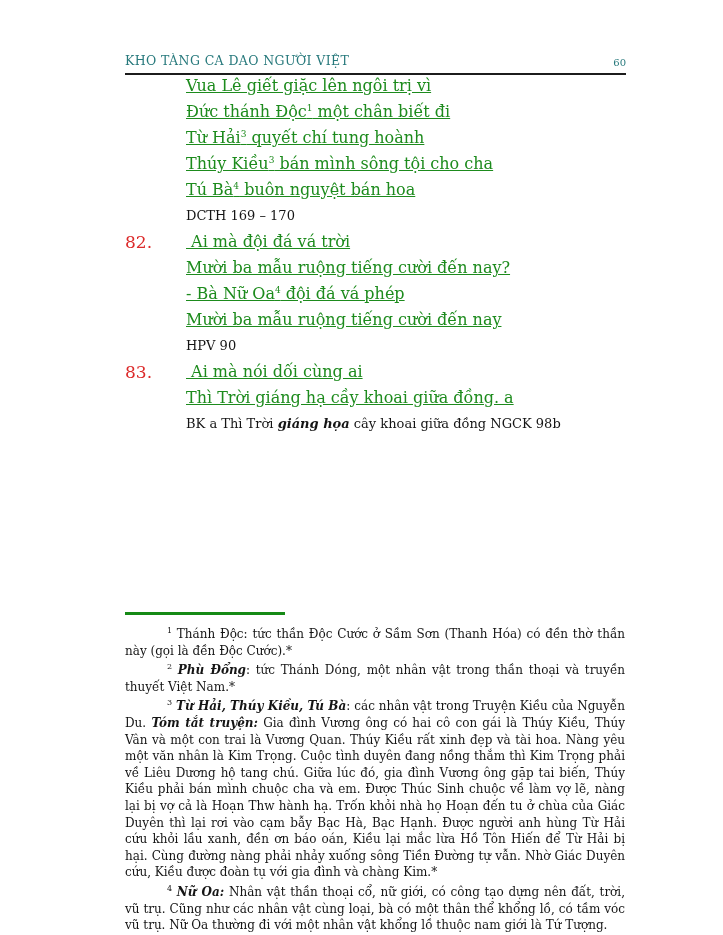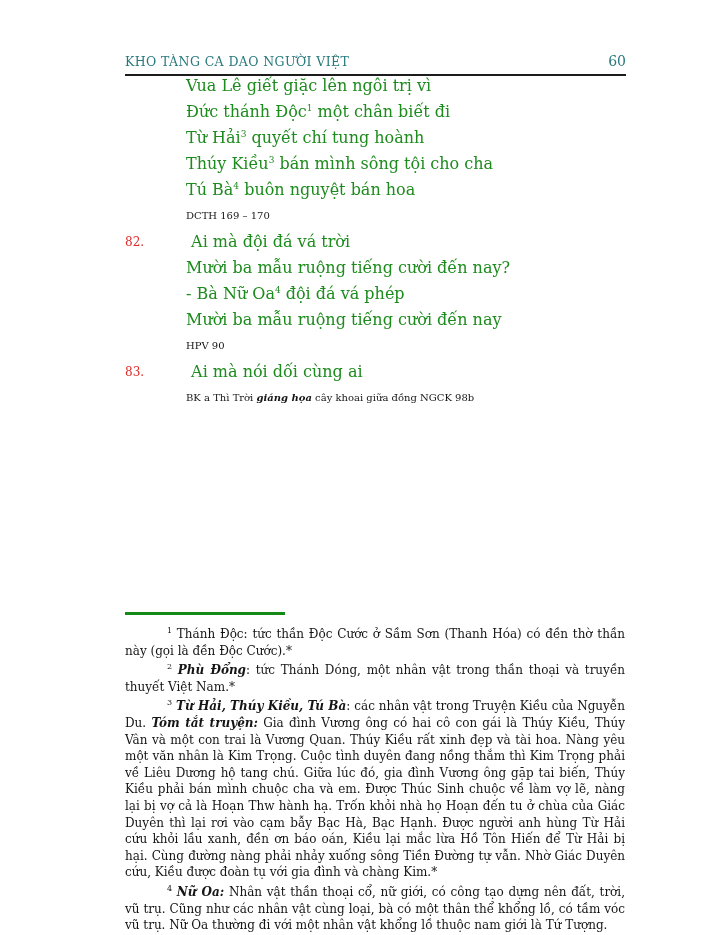--- a/index.html
+++ b/index.html
@@ -22,35 +22,35 @@
   
   .header{
     position:absolute;left:125px;right:97px;top:36px;
     display:flex;justify-content:space-between;align-items:flex-end;
     color:var(--teal);
     font-size:12.5px;letter-spacing:.4px;
     padding-bottom:5px;
     border-bottom:2px solid var(--rule);
     margin-top:17px;
   }
-  .header .pgnum{font-size:14px;letter-spacing:0;}
+  .header .pgnum{font-size:10px;letter-spacing:0;}
   
   .verse-area{
     position:absolute;left:125px;top:73px;right:40px;
   }
   .entry{position:relative;}
   .entry-number{
     position:absolute;left:0;top:0;
     color:var(--red);
-    font-size:12px;line-height:26px;
+    font-size:17px;line-height:26px;
   }
   .entry-lines{margin-left:61px;}
   .line{line-height:26px;white-space:nowrap;}
-  .line.verse{color:var(--green);font-size:16px;}
-  .line.ref{color:var(--ink);font-size:10px;}
+  .line.verse{color:var(--green);font-size:16px;text-decoration:underline;}
+  .line.ref{color:var(--ink);font-size:13px;}
   .line sup{font-size:9px;line-height:0;}
   .it{font-style:italic;font-weight:bold;}
   
   .footnote-area{
     position:absolute;left:125px;right:98px;top:612px;
     color:var(--ink);
   }
   .fn-separator{
     width:160px;height:3px;background:var(--sep);
     margin:0 0 11px 0;
@@ -90,20 +90,21 @@
           <div class="line verse"><span>Mười ba mẫu ruộng tiếng cười đến nay?</span></div>
           <div class="line verse"><span>- Bà Nữ Oa</span><sup>4</sup><span> đội đá vá phép</span></div>
           <div class="line verse"><span>Mười ba mẫu ruộng tiếng cười đến nay</span></div>
           <div class="line ref"><span>HPV 90</span></div>
         </div>
       </div>
       <div class="entry">
         <span class="entry-number">83.</span>
         <div class="entry-lines">
           <div class="line verse"><span>&nbsp;Ai mà nói dối cùng ai</span></div>
+          <div class="line verse"><span>Thì Trời giáng hạ cầy khoai giữa đồng. a</span></div>
           <div class="line ref"><span>BK a Thì Trời </span><span class="it">giáng họa</span><span> cây khoai giữa đồng NGCK 98b</span></div>
         </div>
       </div>
     </div>
 
   <div class="footnote-area">
     <div class="fn-separator"></div>
     <div id="fn-list">
         <p class="footnote"><sup>1</sup><span> Thánh Độc: tức thần Độc Cước ở Sầm Sơn (Thanh Hóa) có đền thờ thần này (gọi là đền Độc Cước).*</span></p>
         <p class="footnote"><sup>2</sup><span> </span><span class="it">Phù Đổng</span><span>: tức Thánh Dóng, một nhân vật trong thần thoại và truyền thuyết Việt Nam.*</span></p>

